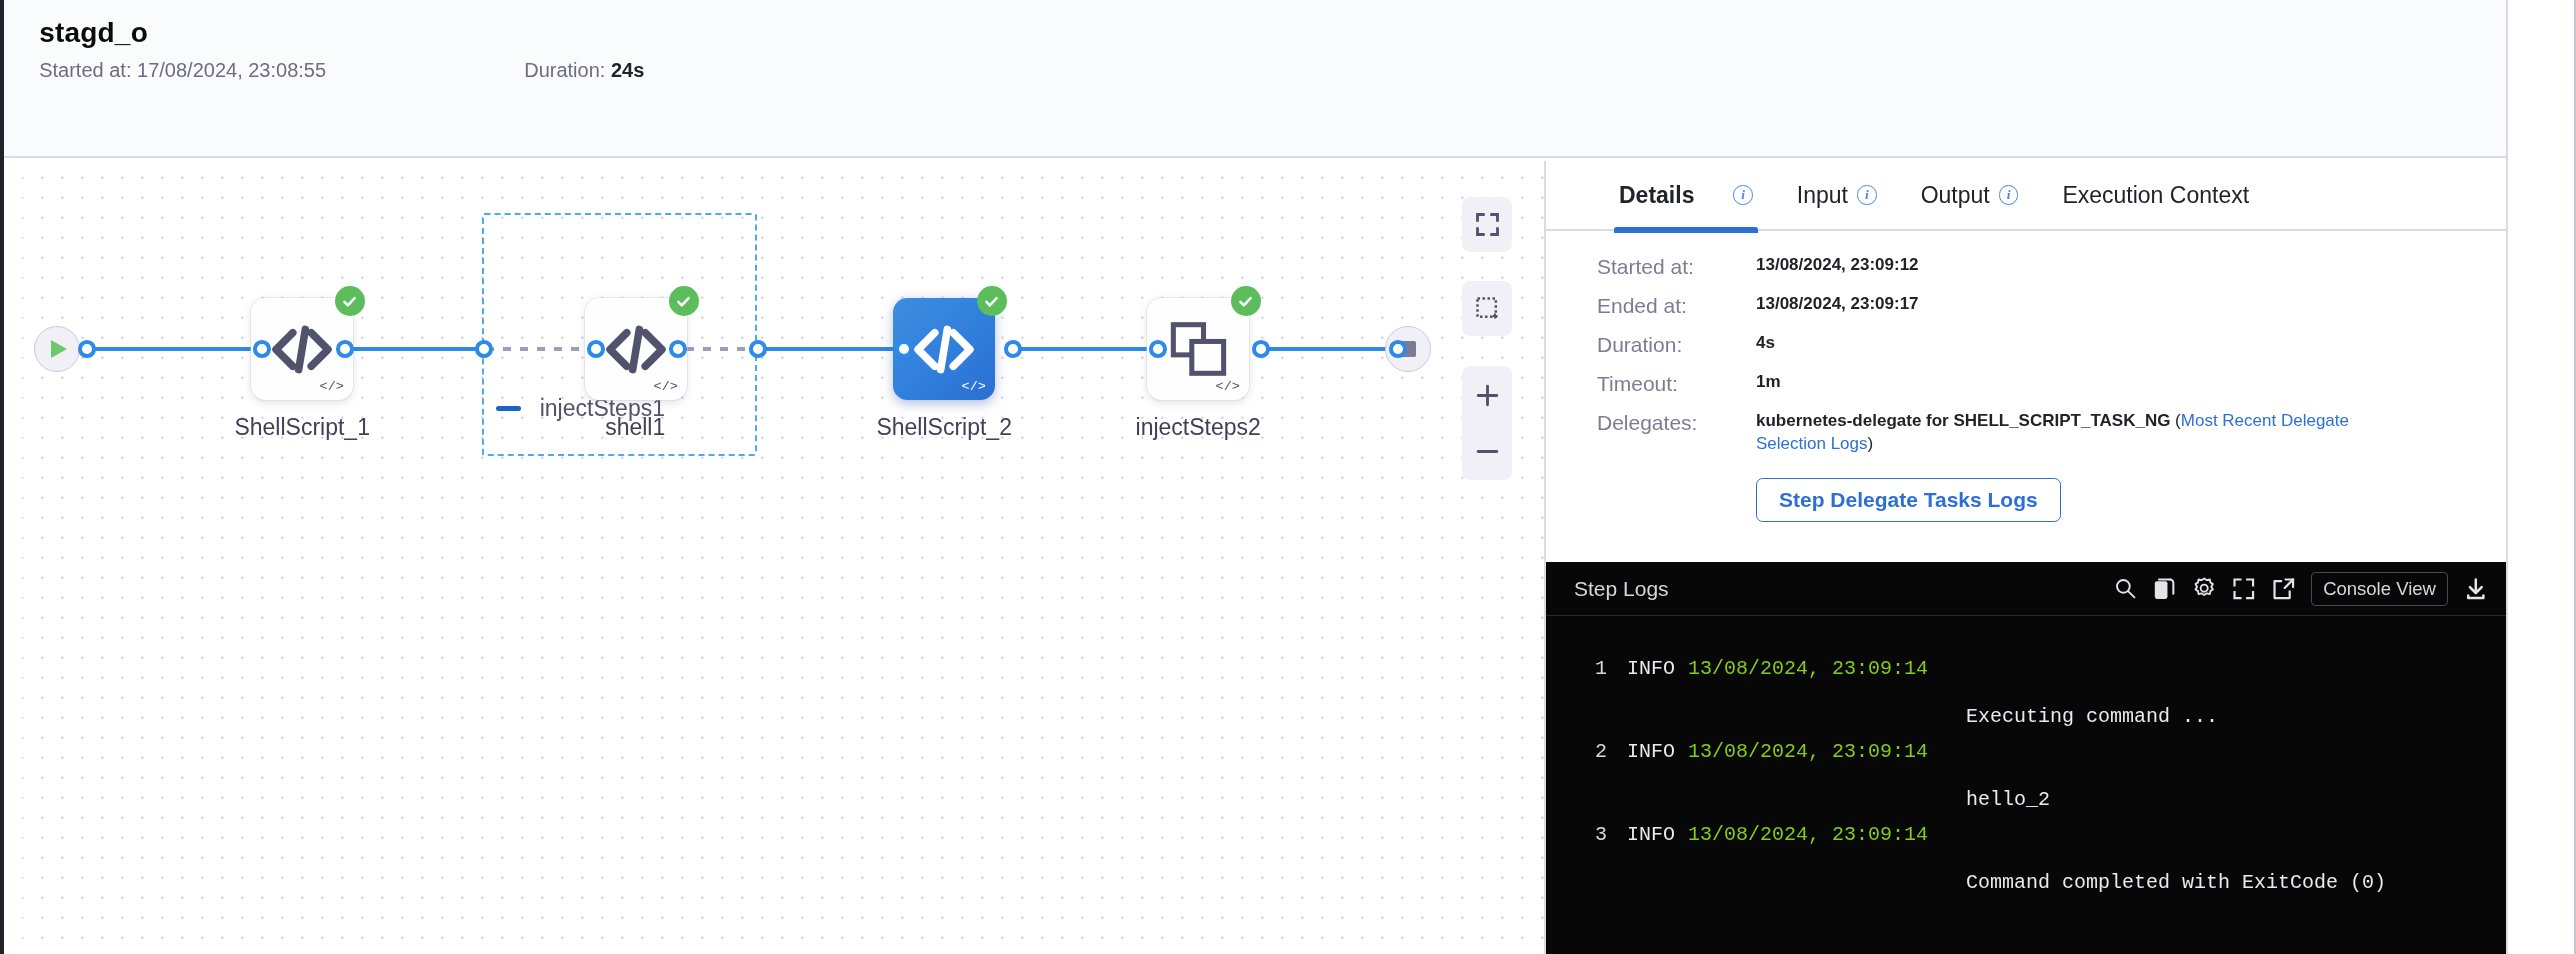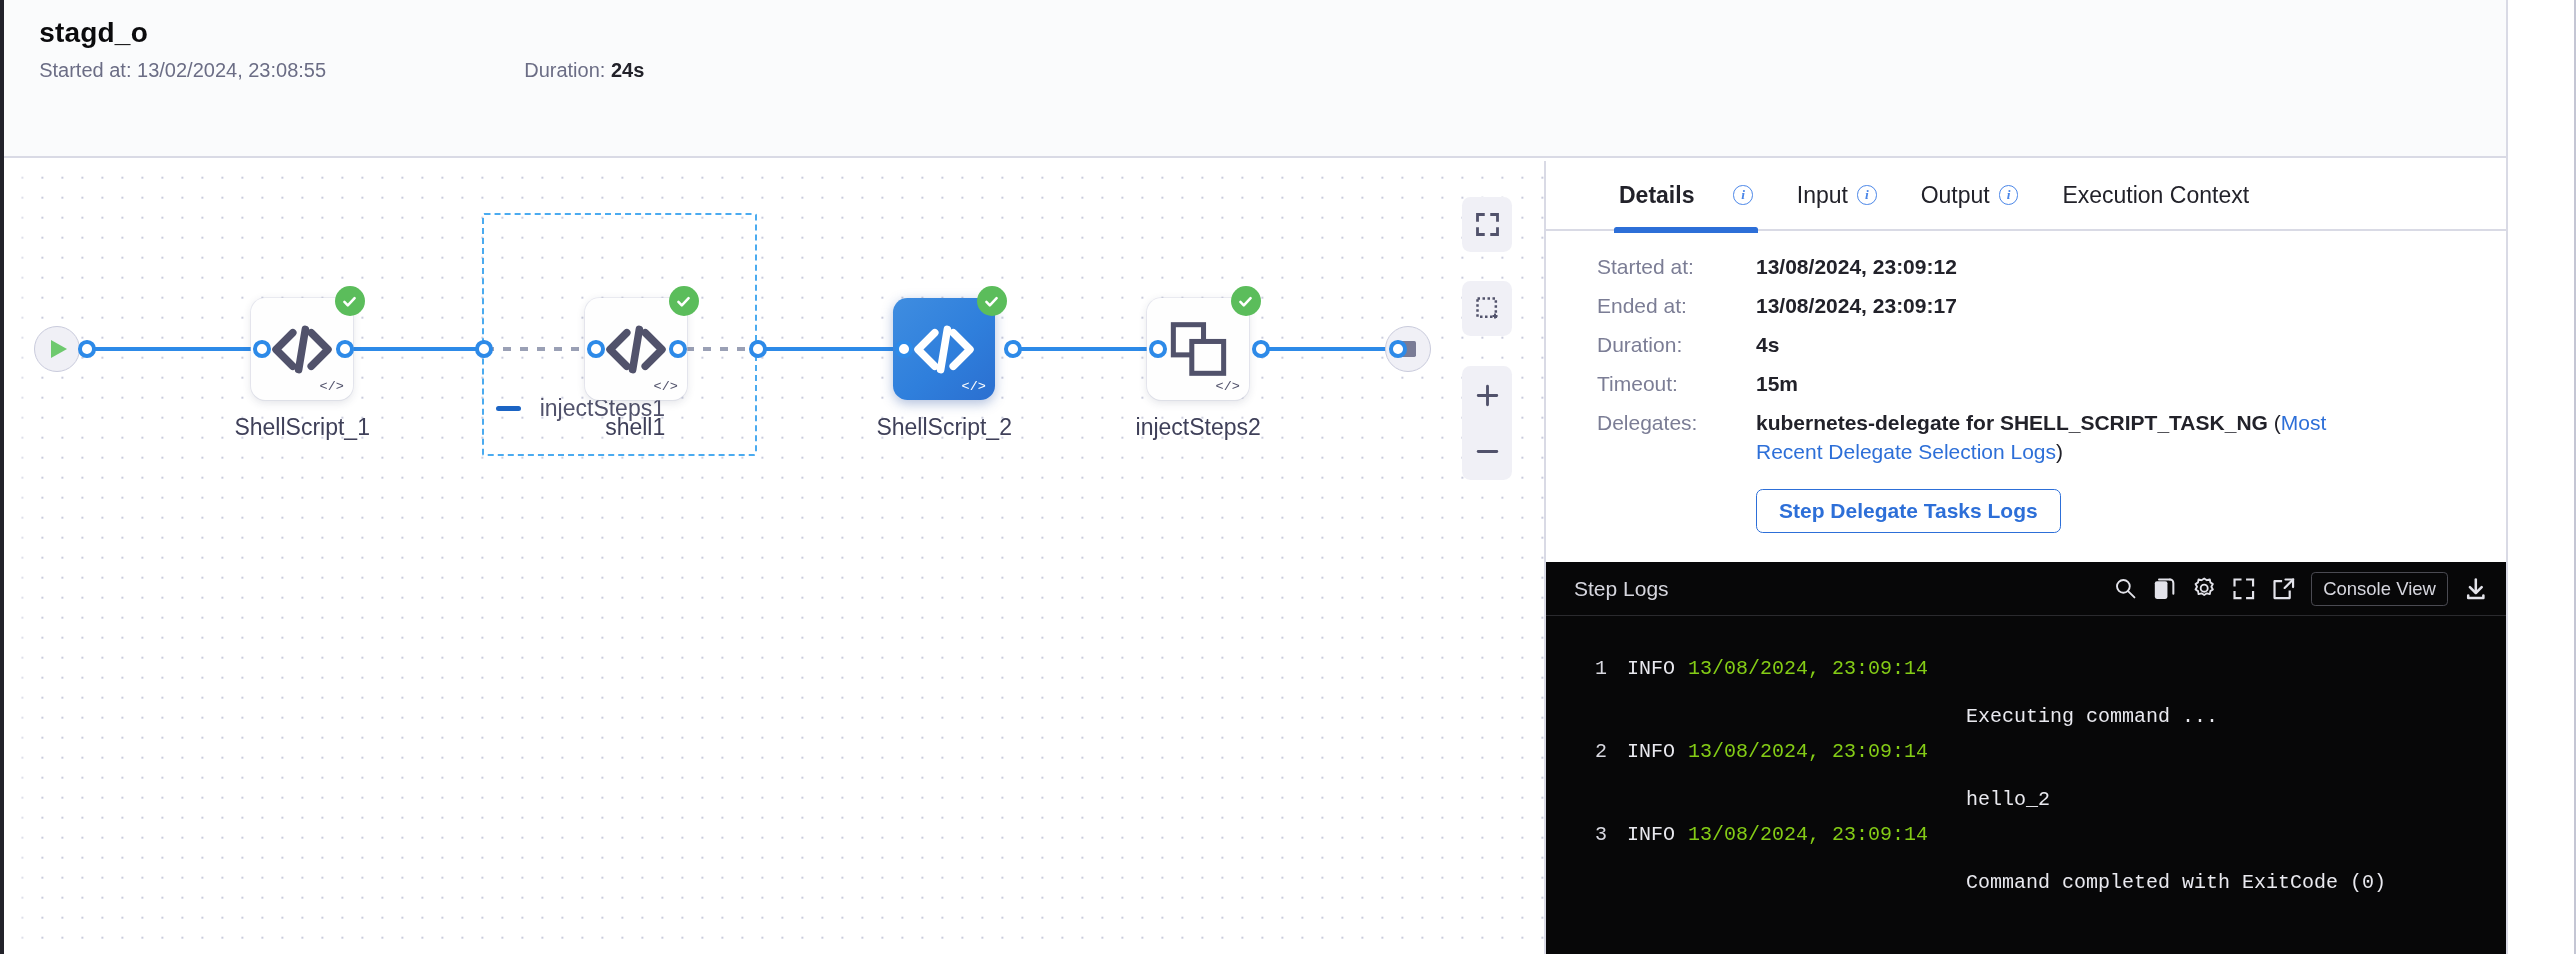--- a/index.html
+++ b/index.html
@@ -182,21 +182,21 @@
   .details {
     position: absolute; left: 0; top: 70px; width: 960px; height: 217px;
     padding: 22px 0 0 0;
   }
   .drow { display: flex; align-items: flex-start; margin-bottom: 10px; }
   .dlabel {
     width: 210px; padding-left: 51px; font-size: 21px; color: #7b7d95;
     font-weight: normal; line-height: 1.38;
   }
   .dvalue {
-    font-size: 21px; color: #22222a; font-weight: bold; line-height: 1.38;
+    font-size: 17px; color: #22222a; font-weight: bold; line-height: 1.38;
     max-width: 640px;
   }
   .dvalue a { color: #2d6fd8; text-decoration: none; font-weight: normal; }
   .dvalue .paren { color: #22222a; font-weight: normal; }
   .btn-delegate {
     margin-left: 210px; margin-top: 11.8px;
     display: inline-block; padding: 9.3px 22px;
     border: 1.7px solid #2d6fd8; border-radius: 6.7px;
     color: #2d6fd8; font-size: 21px; font-weight: bold; background: #fff;
     cursor: pointer;
@@ -238,21 +238,21 @@
 <body>
 
 <div id="app">
 
   <div class="left-rail"></div>
 
   <div class="header">
     <div class="header-title">stagd_o</div>
     <div class="header-meta">
       <span>Started at:</span>
-      <span>13/02/2024, 23:08:55</span>
+      <span>17/08/2024, 23:08:55</span>
     </div>
     <div class="header-duration">
       <span>Duration:</span>
       <b>24s</b>
     </div>
   </div>
 
   <div class="canvas">
 
     <div class="group-box"></div>
@@ -404,21 +404,21 @@
       <div class="drow">
         <div class="dlabel">Ended at:</div>
         <div class="dvalue">13/08/2024, 23:09:17</div>
       </div>
       <div class="drow">
         <div class="dlabel">Duration:</div>
         <div class="dvalue">4s</div>
       </div>
       <div class="drow">
         <div class="dlabel">Timeout:</div>
-        <div class="dvalue">15m</div>
+        <div class="dvalue">1m</div>
       </div>
       <div class="drow">
         <div class="dlabel">Delegates:</div>
         <div class="dvalue"><span>kubernetes-delegate for SHELL_SCRIPT_TASK_NG </span><span class="paren">(</span><a href="#">Most Recent Delegate Selection Logs</a><span class="paren">)</span></div>
       </div>
       <div class="btn-delegate">Step Delegate Tasks Logs</div>
     </div>
   </div>
 
   <div class="console">

